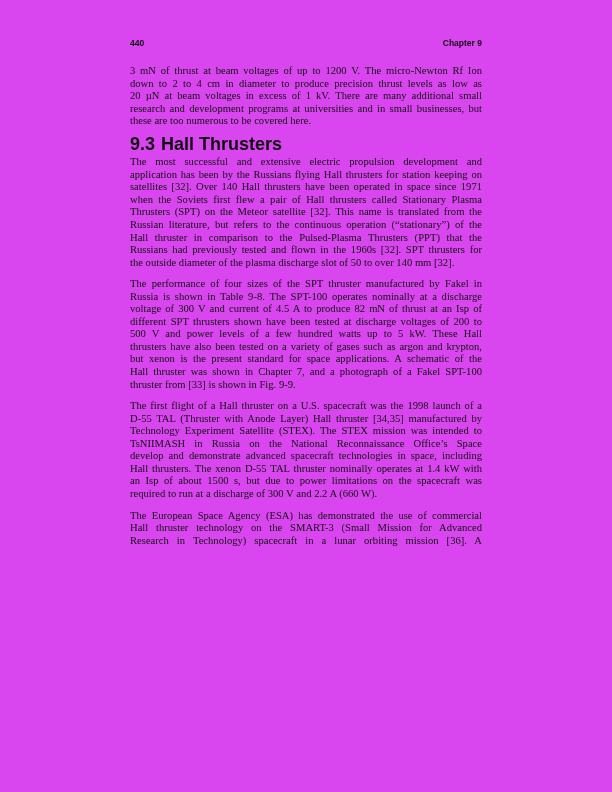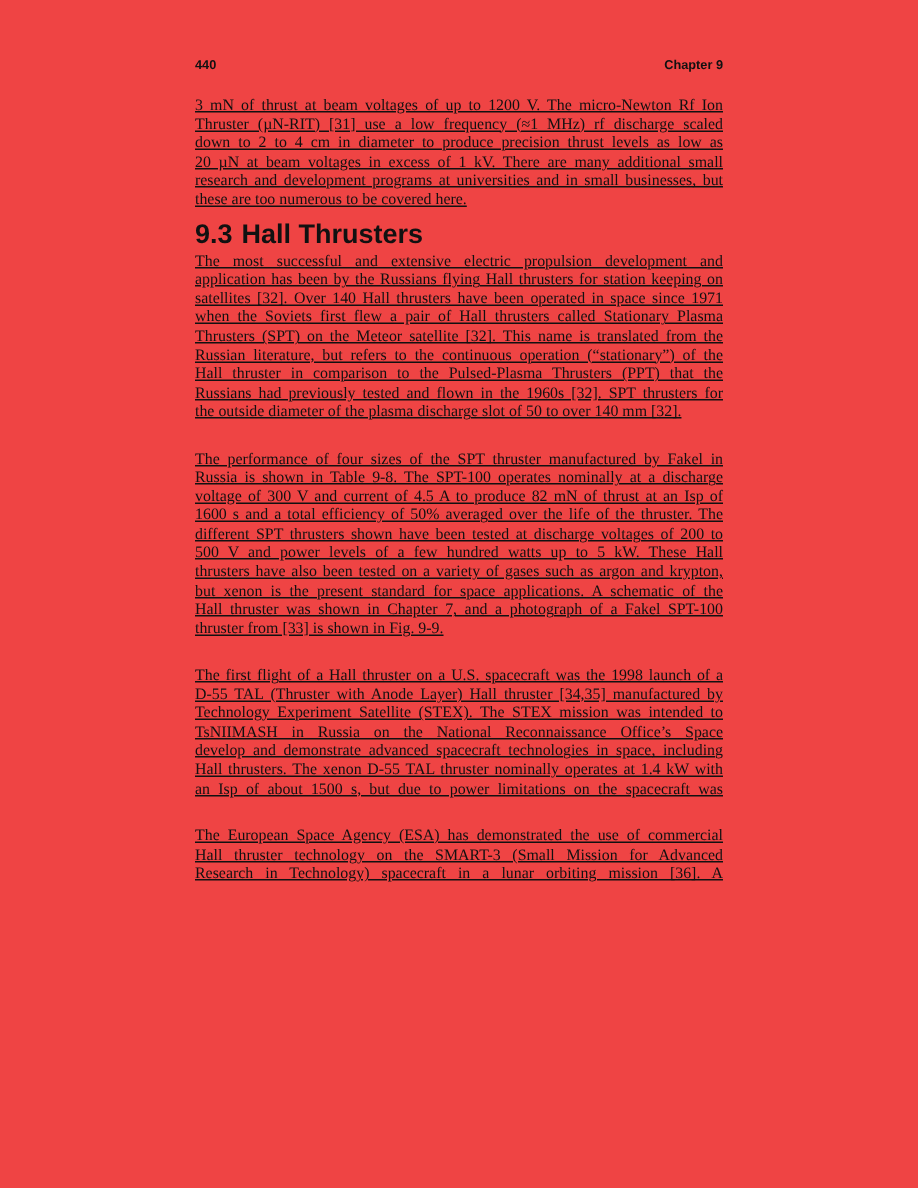--- a/index.html
+++ b/index.html
@@ -1,51 +1,50 @@
 <!DOCTYPE html>
 <html><head>
   <meta charset="utf-8">
   <style>
     html, body { margin: 0; padding: 0; background: #ffffff; }
     body { width: 612px; height: 792px; position: relative; overflow: hidden; }
-    .page { position: absolute; left: 0; top: 0; width: 612px; height: 792px; background: #ef4444; }
+    .page { position: absolute; left: 0; top: 0; width: 612px; height: 792px; background: #d946ef; }
     .header {
       position: absolute; left: 130px; top: 38px; width: 352px;
       font-family: "Liberation Sans", sans-serif; font-weight: bold; font-size: 8.5px; color: #111;
     }
     .header .num { position: absolute; left: 0; top: 0; }
     .header .chap { position: absolute; right: 0; top: 0; margin-left: 12px; }
     .body {
       position: absolute; left: 130px; top: 65px; width: 352px;
       font-family: "Liberation Serif", serif; font-size: 10.6px; line-height: 12.55px;
       color: #111; text-align: justify;
     }
-    .body p { margin: 0; text-decoration: underline; }
-    .body p + p { margin-top: 19px; }
+    .body p { margin: 0; }
+    .body p + p { margin-top: 9px; }
     .body .line { display: block; text-align-last: justify; white-space: nowrap; }
     .body .line.last { text-align-last: left; }
     h2 {
       font-family: "Liberation Sans", sans-serif; font-weight: bold; font-size: 18px;
       margin: 10px 0 6px 0; color: #111; white-space: nowrap;
     }
     h2 .secnum { display: inline-block; width: 31px; }
   </style>
 </head>
 <body>
 
 <div class="page">
   <div class="header">
     <span class="num">440</span>
     <span class="chap">Chapter 9</span>
   </div>
 
   <div class="body">
     <p>
       <span class="line">3 mN of thrust at beam voltages of up to 1200 V. The micro-Newton Rf Ion</span>
-      <span class="line">Thruster (µN-RIT) [31] use a low frequency (≈1 MHz) rf discharge scaled</span>
       <span class="line">down to 2 to 4 cm in diameter to produce precision thrust levels as low as</span>
       <span class="line">20 µN at beam voltages in excess of 1 kV. There are many additional small</span>
       <span class="line">research and development programs at universities and in small businesses, but</span>
       <span class="line last">these are too numerous to be covered here.</span>
     </p>
 
     <h2><span class="secnum">9.3</span><span>Hall Thrusters</span></h2>
 
     <p>
       <span class="line">The most successful and extensive electric propulsion development and</span>
@@ -56,37 +55,37 @@
       <span class="line">Russian literature, but refers to the continuous operation (“stationary”) of the</span>
       <span class="line">Hall thruster in comparison to the Pulsed-Plasma Thrusters (PPT) that the</span>
       <span class="line">Russians had previously tested and flown in the 1960s [32]. SPT thrusters for</span>
       <span class="line last">the outside diameter of the plasma discharge slot of 50 to over 140 mm [32].</span>
     </p>
 
     <p>
       <span class="line">The performance of four sizes of the SPT thruster manufactured by Fakel in</span>
       <span class="line">Russia is shown in Table 9-8. The SPT-100 operates nominally at a discharge</span>
       <span class="line">voltage of 300 V and current of 4.5 A to produce 82 mN of thrust at an Isp of</span>
-      <span class="line">1600 s and a total efficiency of 50% averaged over the life of the thruster. The</span>
       <span class="line">different SPT thrusters shown have been tested at discharge voltages of 200 to</span>
       <span class="line">500 V and power levels of a few hundred watts up to 5 kW. These Hall</span>
       <span class="line">thrusters have also been tested on a variety of gases such as argon and krypton,</span>
       <span class="line">but xenon is the present standard for space applications. A schematic of the</span>
       <span class="line">Hall thruster was shown in Chapter 7, and a photograph of a Fakel SPT-100</span>
       <span class="line last">thruster from [33] is shown in Fig. 9-9.</span>
     </p>
 
     <p>
       <span class="line">The first flight of a Hall thruster on a U.S. spacecraft was the 1998 launch of a</span>
       <span class="line">D-55 TAL (Thruster with Anode Layer) Hall thruster [34,35] manufactured by</span>
       <span class="line">Technology Experiment Satellite (STEX). The STEX mission was intended to</span>
       <span class="line">TsNIIMASH in Russia on the National Reconnaissance Office’s Space</span>
       <span class="line">develop and demonstrate advanced spacecraft technologies in space, including</span>
       <span class="line">Hall thrusters. The xenon D-55 TAL thruster nominally operates at 1.4 kW with</span>
       <span class="line">an Isp of about 1500 s, but due to power limitations on the spacecraft was</span>
+      <span class="line last">required to run at a discharge of 300 V and 2.2 A (660 W).</span>
     </p>
 
     <p>
       <span class="line">The European Space Agency (ESA) has demonstrated the use of commercial</span>
       <span class="line">Hall thruster technology on the SMART-3 (Small Mission for Advanced</span>
       <span class="line">Research in Technology) spacecraft in a lunar orbiting mission [36]. A</span>
     </p>
   </div>
 </div>
 

